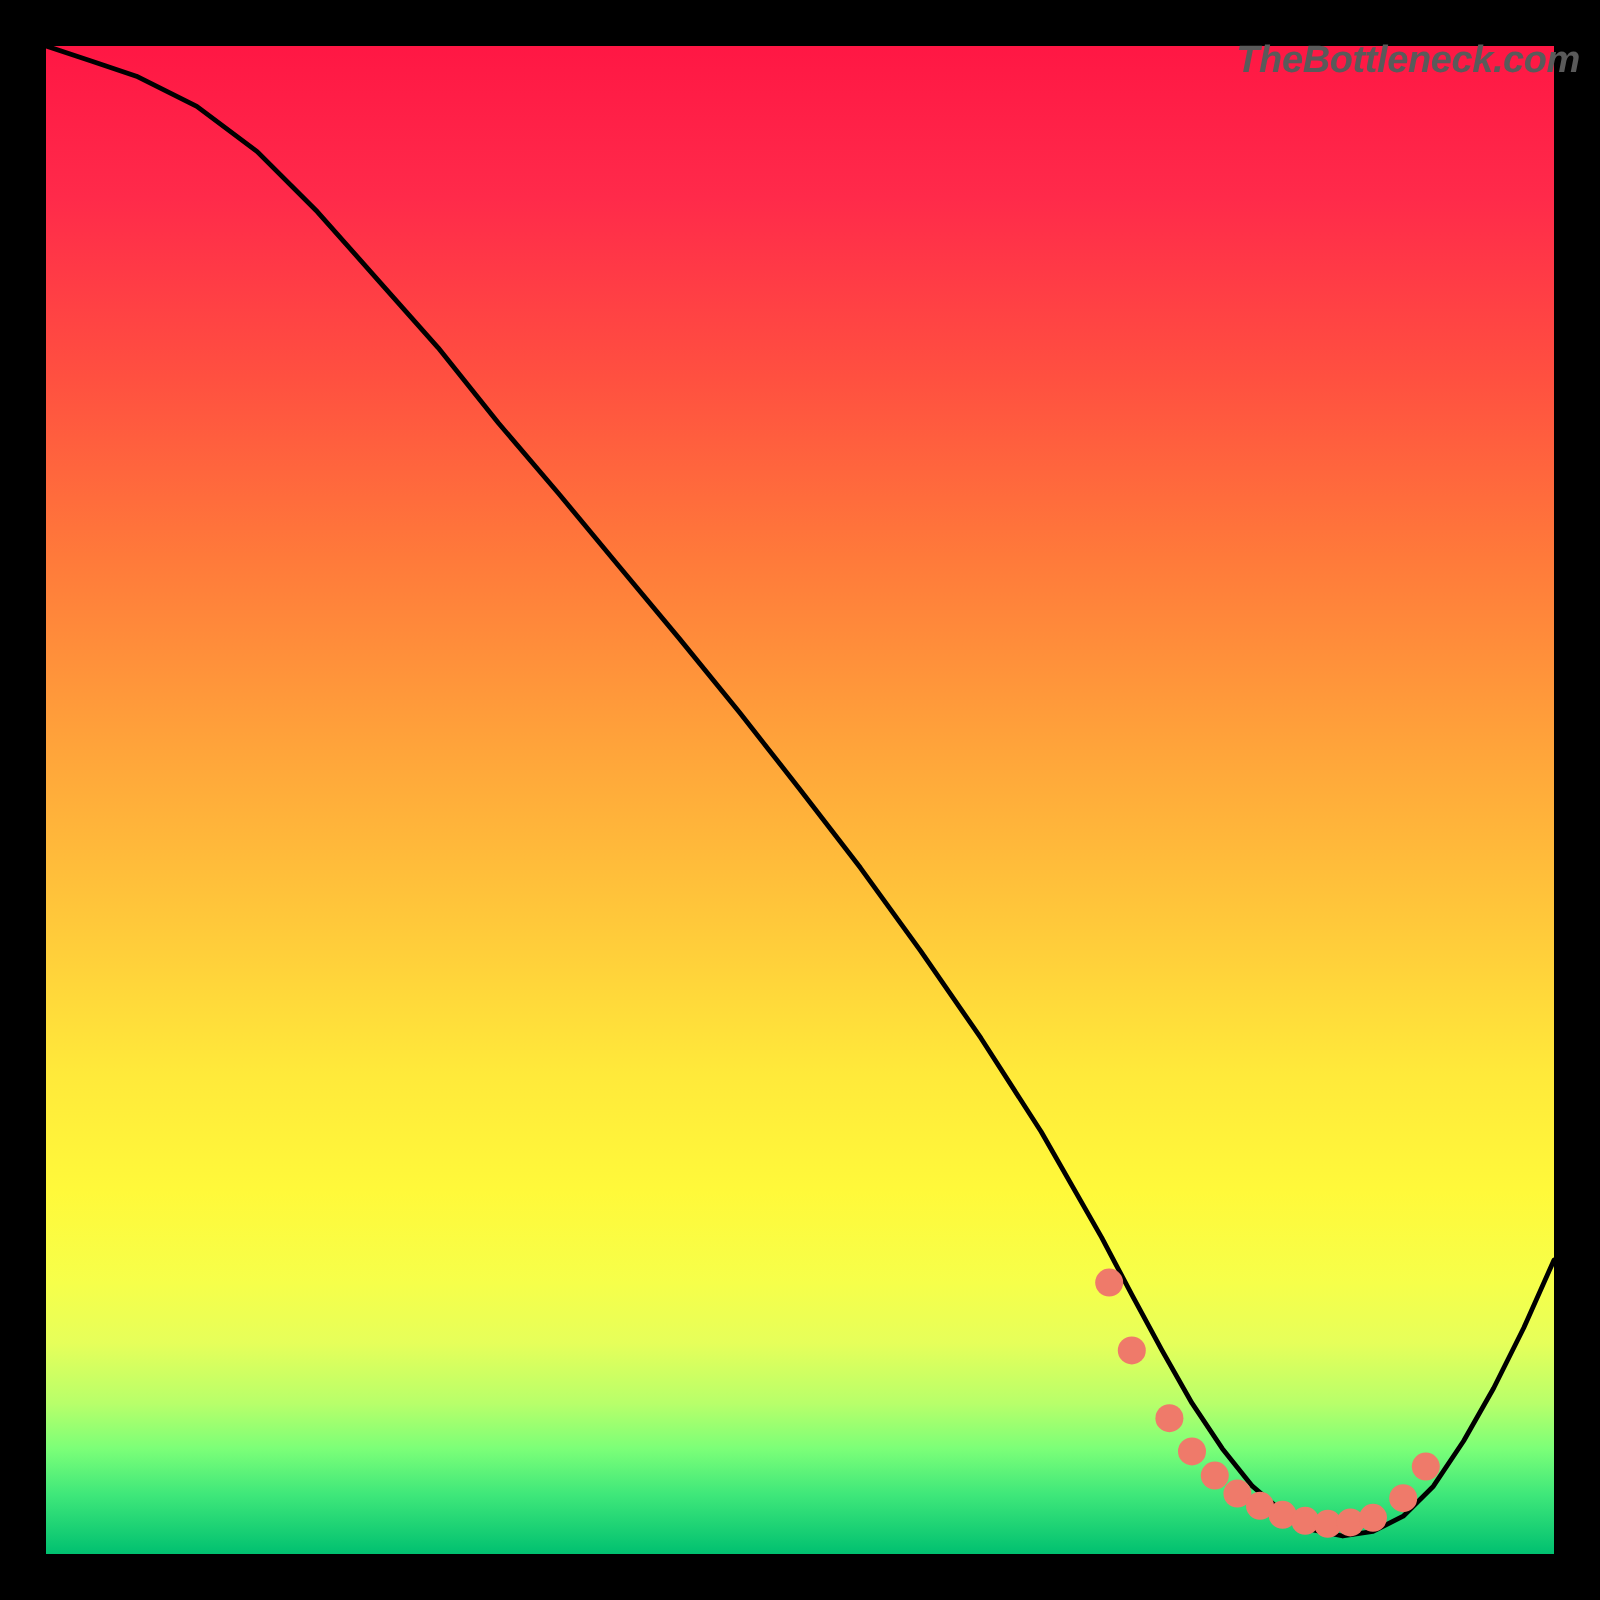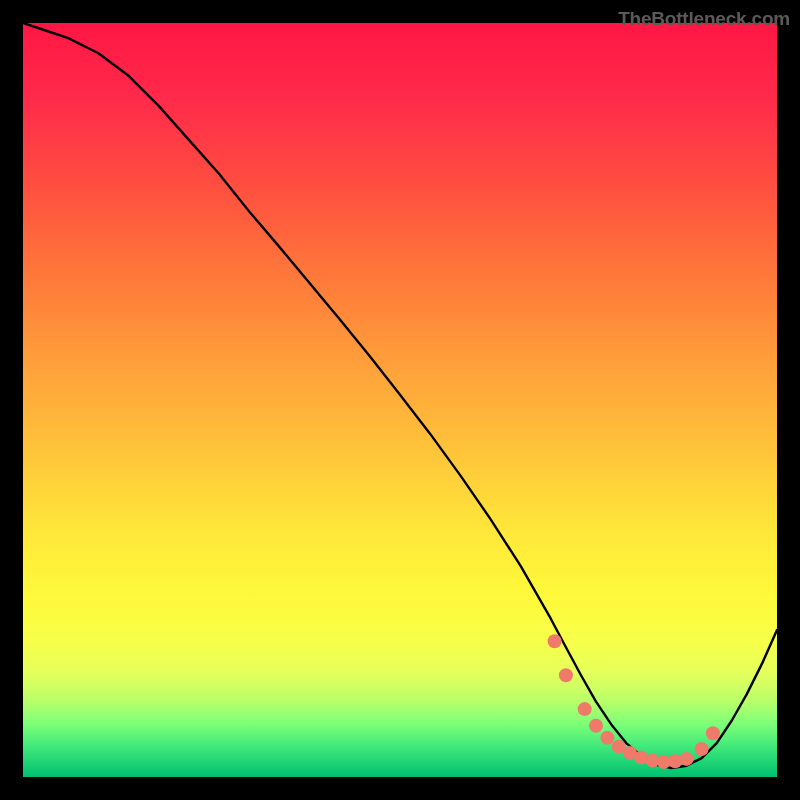--- a/index.html
+++ b/index.html
@@ -53,25 +53,26 @@
   .curve-svg {
     position: absolute;
     left: 0;
     top: 0;
     width: 754px;
     height: 754px;
   }
   .watermark {
     position: absolute;
     right: 10px;
-    top: 8px;
+    top: 20px;
     font-size: 19px;
     font-weight: 600;
     color: #5a5a5a;
     letter-spacing: -0.2px;
+    font-style: italic;
   }
 </style>
 </head>
 <body>
 
 <div class="outer">
   <div class="plot-area">
     <div class="gradient"></div>
     <svg class="curve-svg" viewBox="0 0 754 754" preserveAspectRatio="none">
       <path id="bottleneck-path" fill="none" stroke="#000000" stroke-width="2.4" stroke-linejoin="round" stroke-linecap="round" d="M0.0 0.0 L22.6 7.5 L45.2 15.1 L75.4 30.2 L105.6 52.8 L135.7 82.9 L165.9 116.9 L196.0 150.8 L226.2 188.5 L256.4 223.9 L286.5 260.1 L316.7 296.3 L346.8 333.3 L377.0 371.7 L407.2 410.9 L437.3 452.4 L467.5 496.1 L497.6 542.9 L527.8 595.7 L542.9 624.3 L558.0 652.2 L573.0 678.6 L588.1 701.2 L603.2 720.1 L618.3 732.9 L633.4 741.9 L648.4 745.0 L663.5 742.7 L678.6 735.1 L693.7 720.1 L708.8 697.5 L723.8 671.1 L738.9 640.9 L754.0 607.0 "></path>

